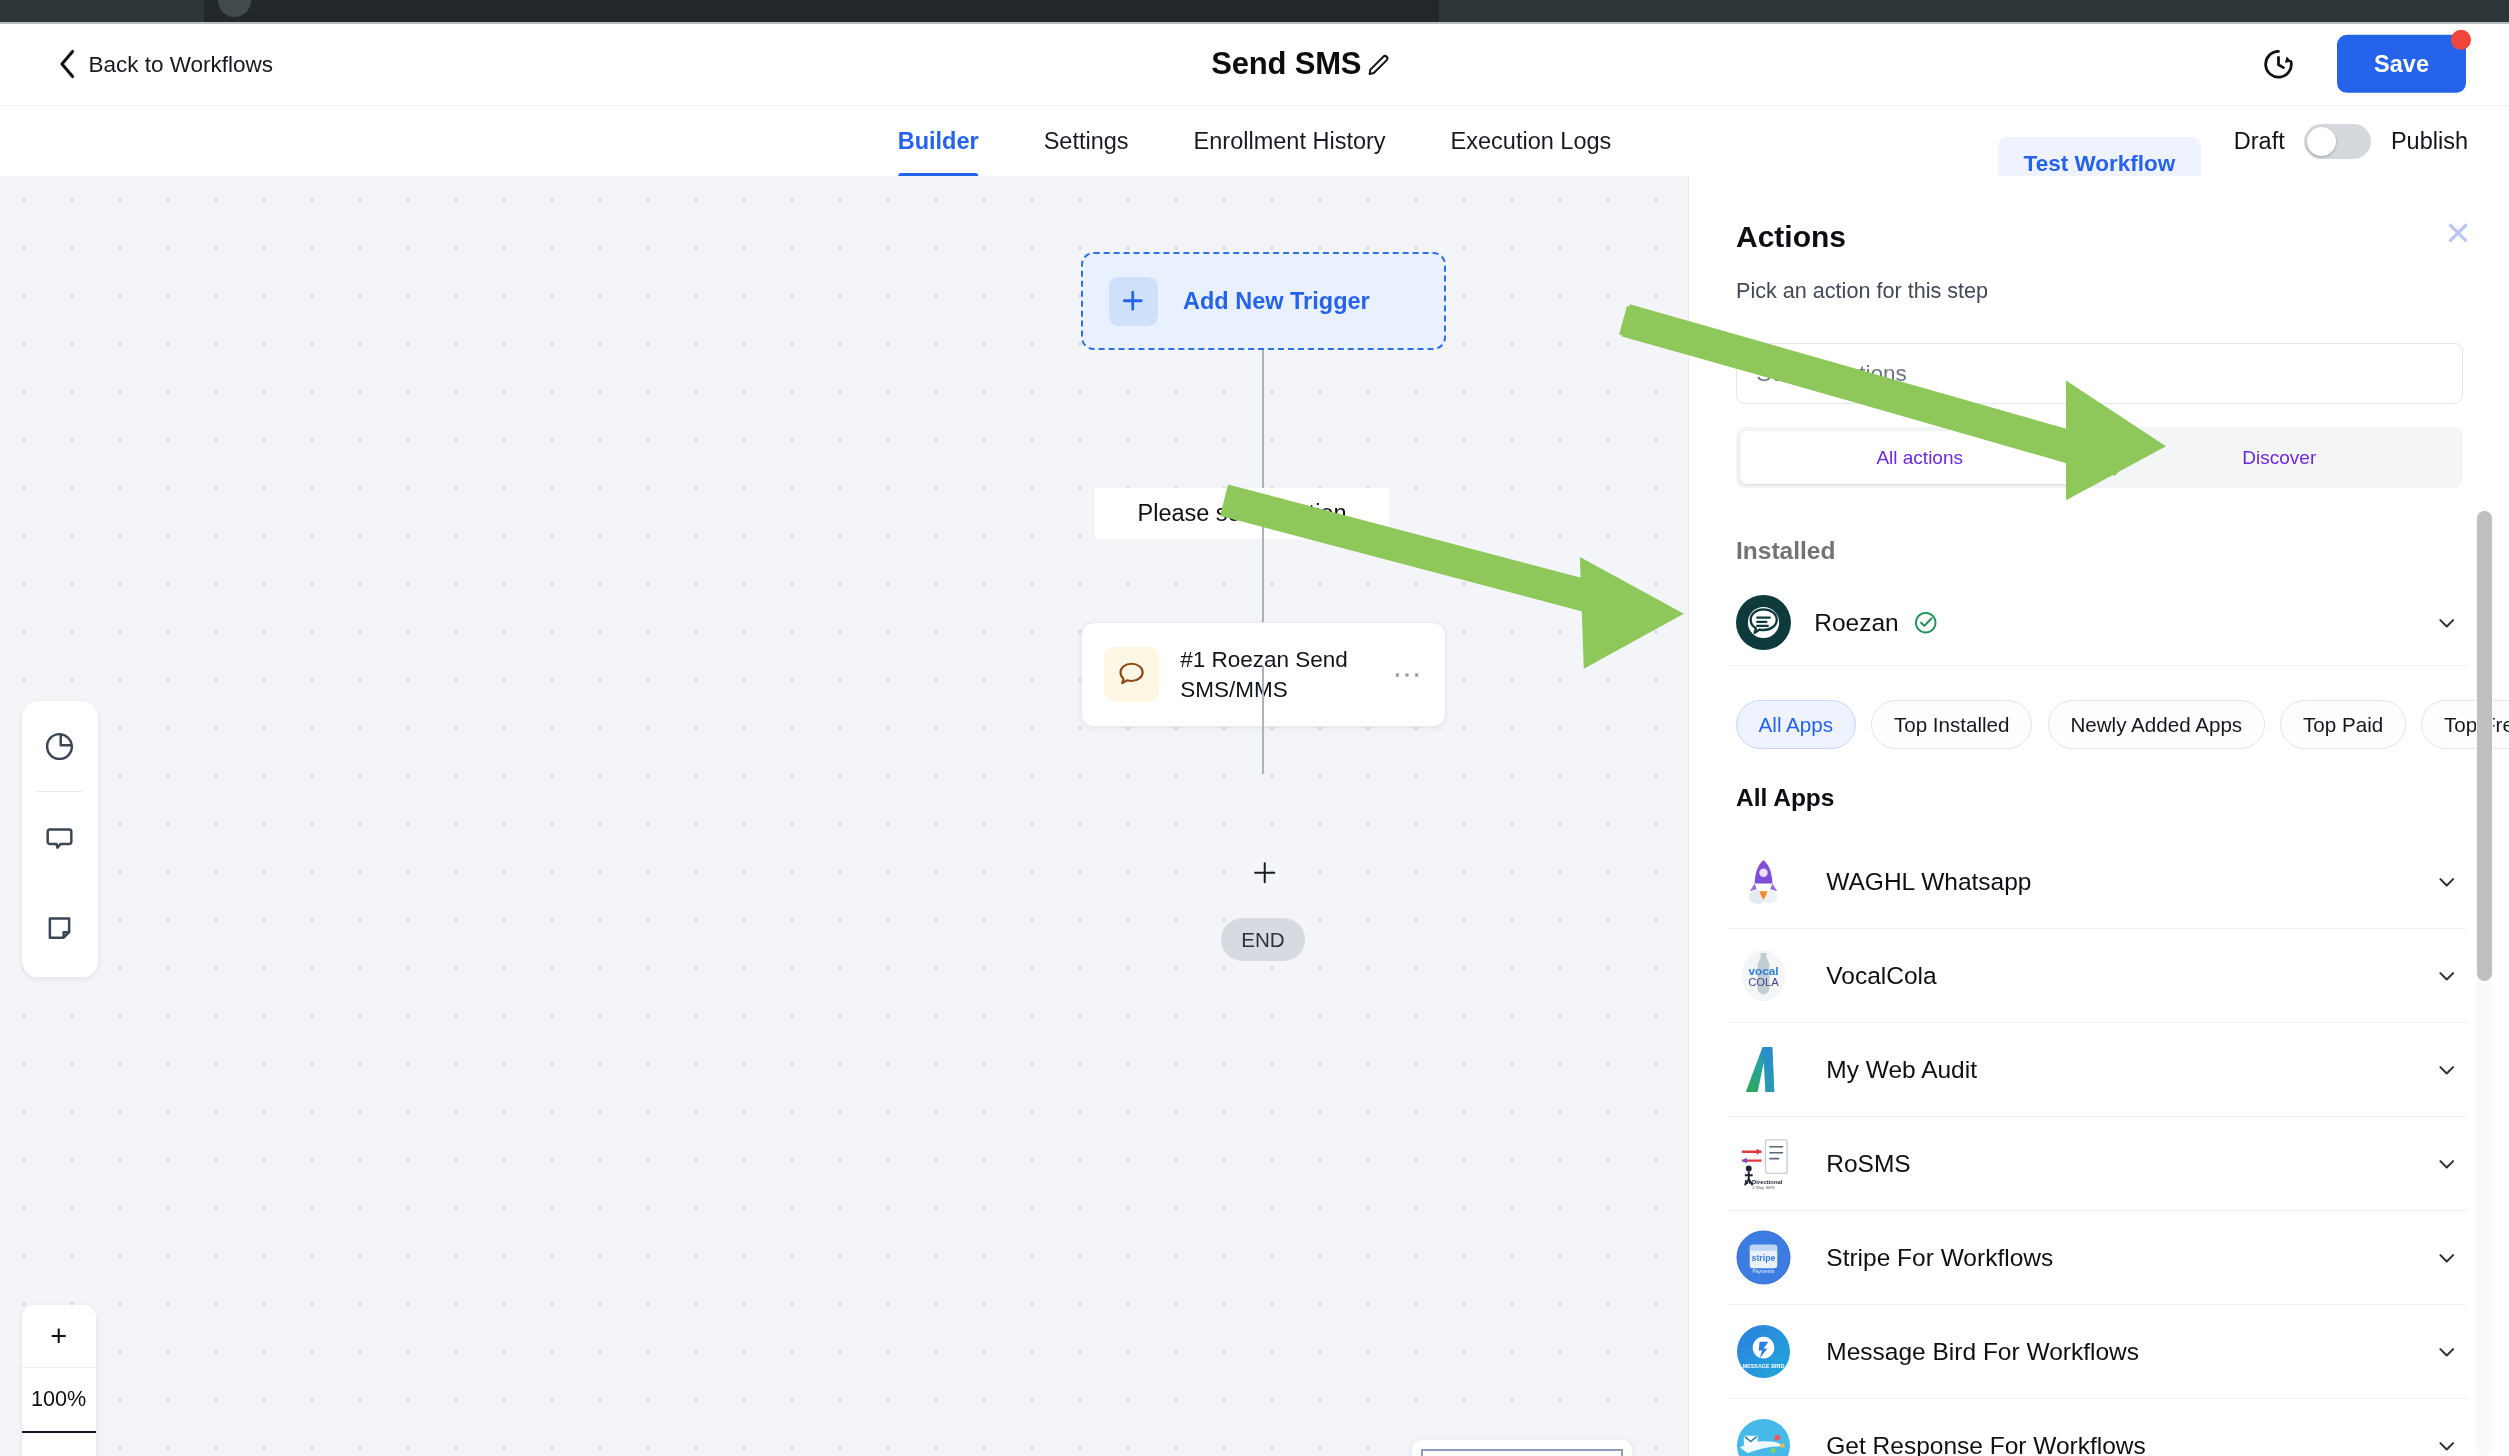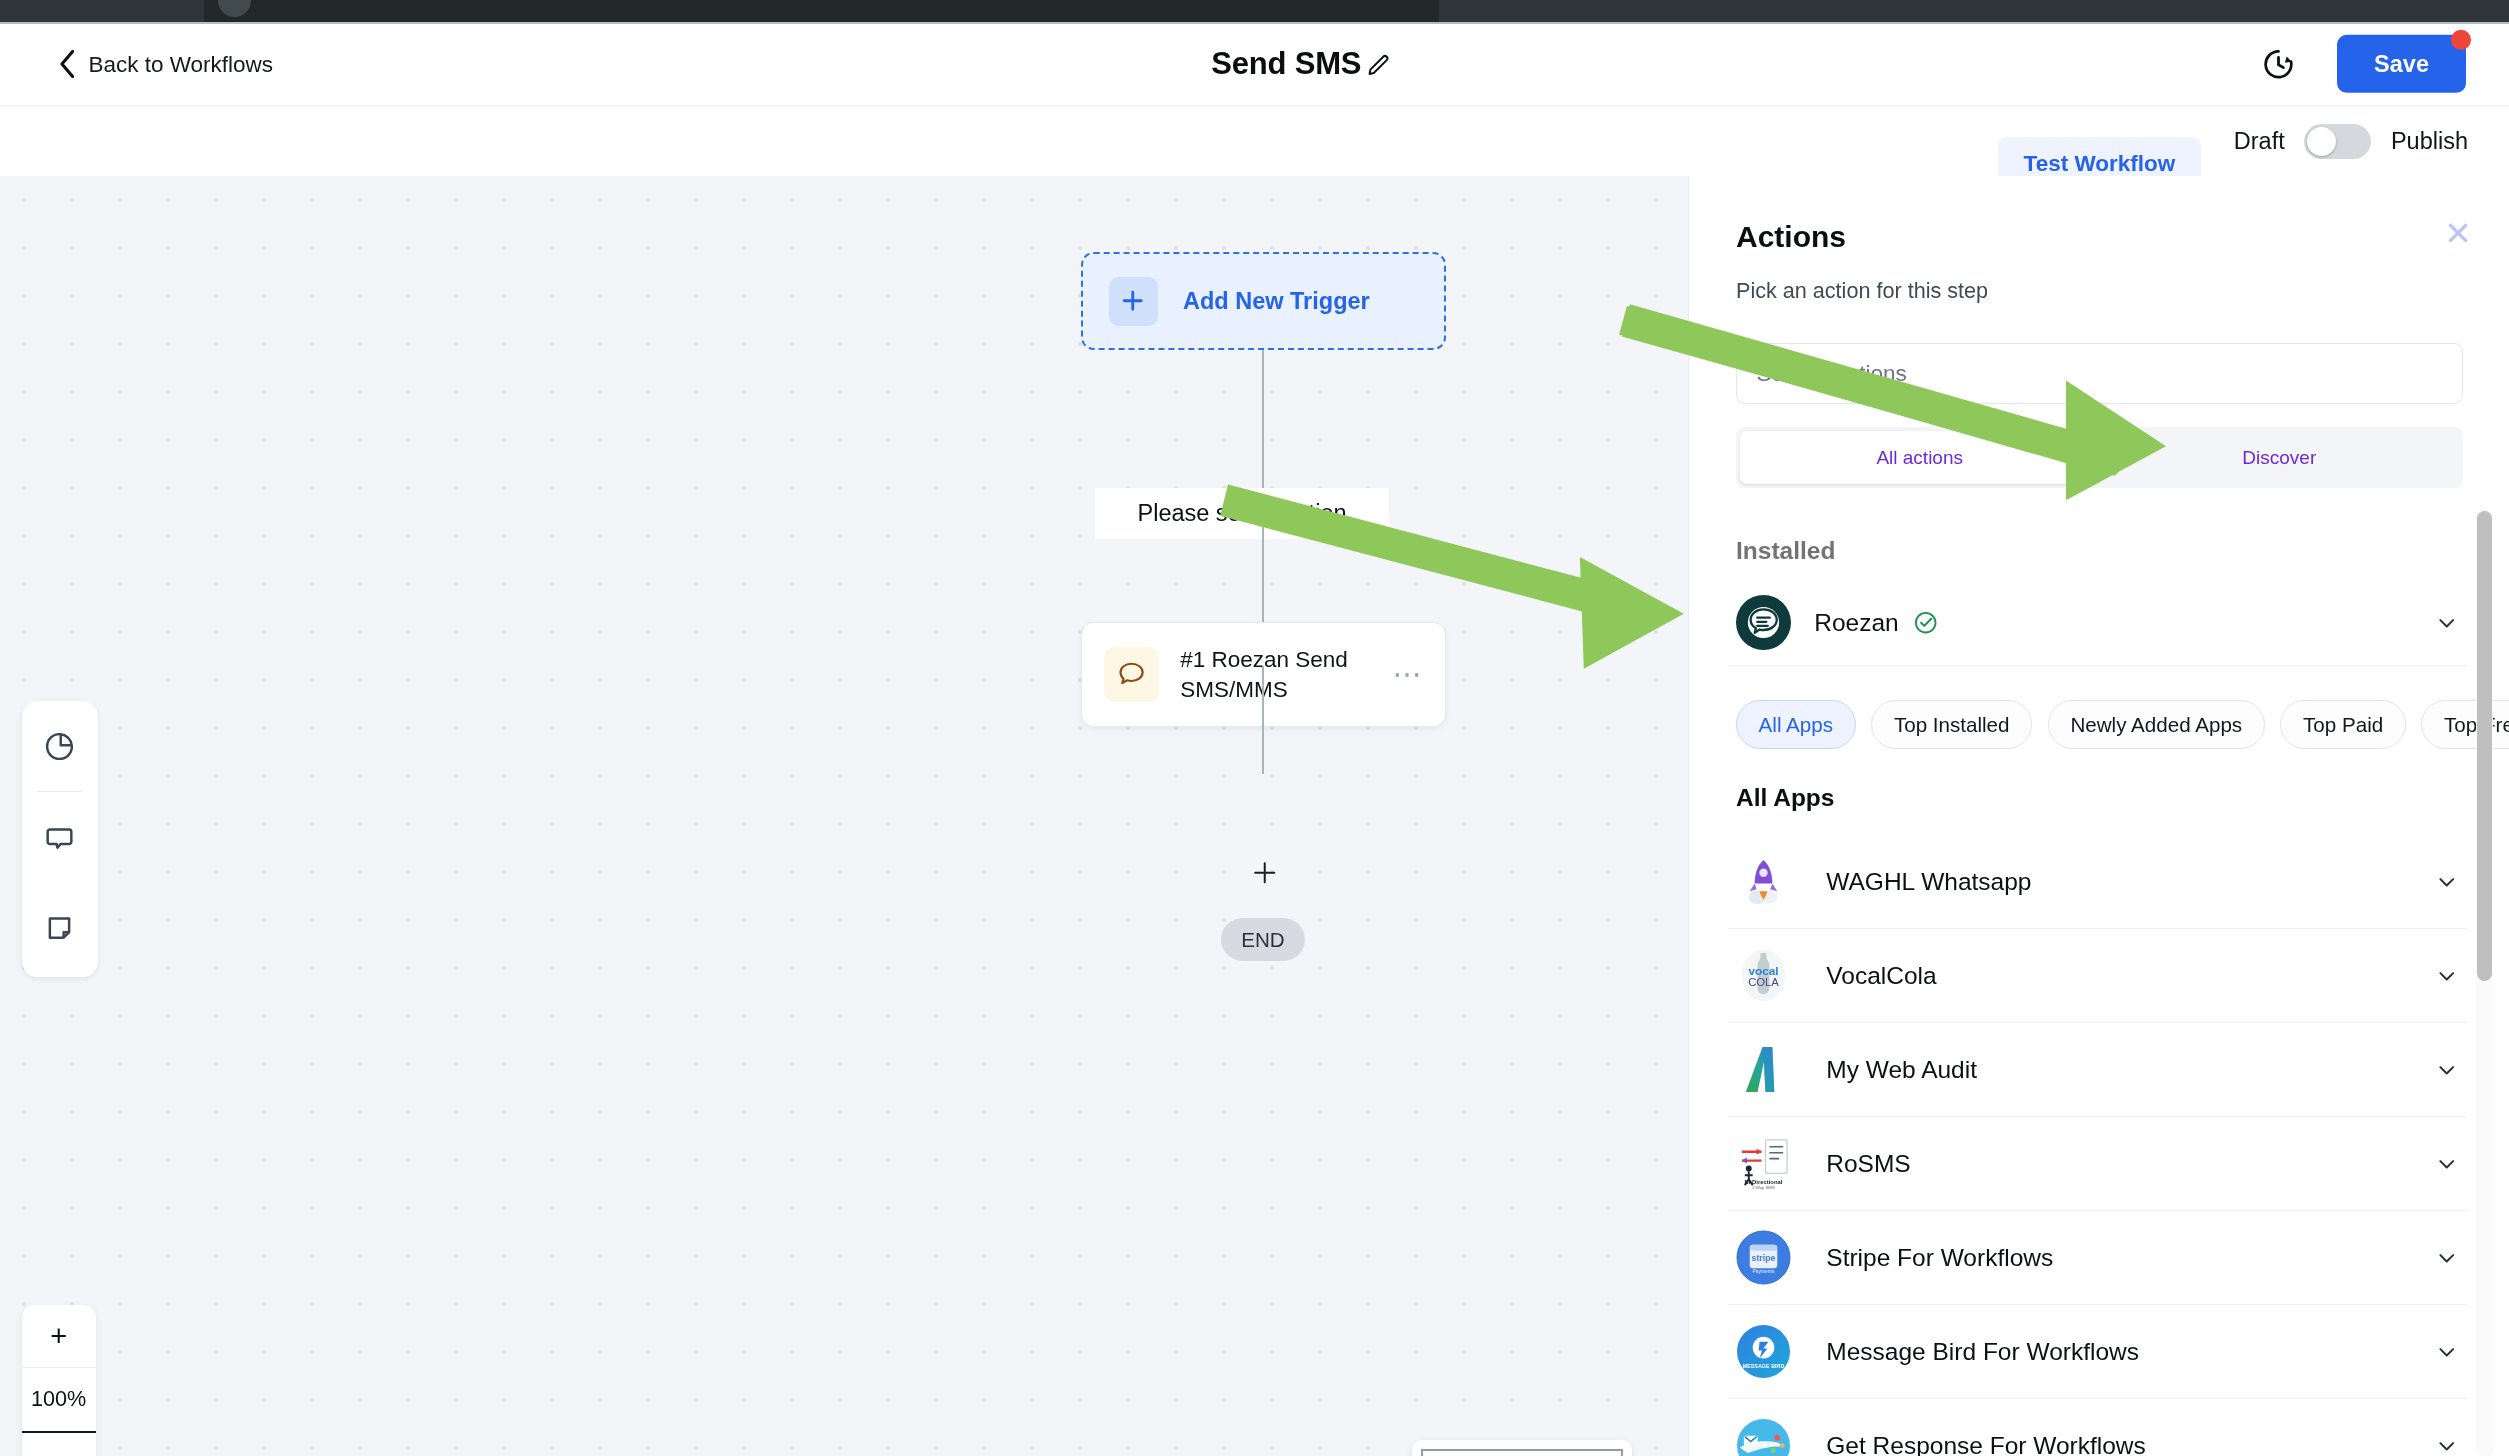--- a/index.html
+++ b/index.html
@@ -317,20 +317,34 @@
         </svg>
       </span>
       <button class="save-btn">
         <span>Save</span>
         <span class="save-dot"></span>
       </button>
     </div>
   </div>
 
   <div class="tabsbar">
+    <div class="tabs">
+      <div class="tab active">
+          <span>Builder</span>
+        </div>
+      <div class="tab">
+          <span>Settings</span>
+        </div>
+      <div class="tab">
+          <span>Enrollment History</span>
+        </div>
+      <div class="tab">
+          <span>Execution Logs</span>
+        </div>
+    </div>
     <div class="tabs-right">
       <button class="test-wf">Test Workflow</button>
       <div class="publish-group">
         <span class="pg-label">Draft</span>
         <div class="toggle">
           <div class="toggle-knob"></div>
         </div>
         <span class="pg-label">Publish</span>
       </div>
     </div>

